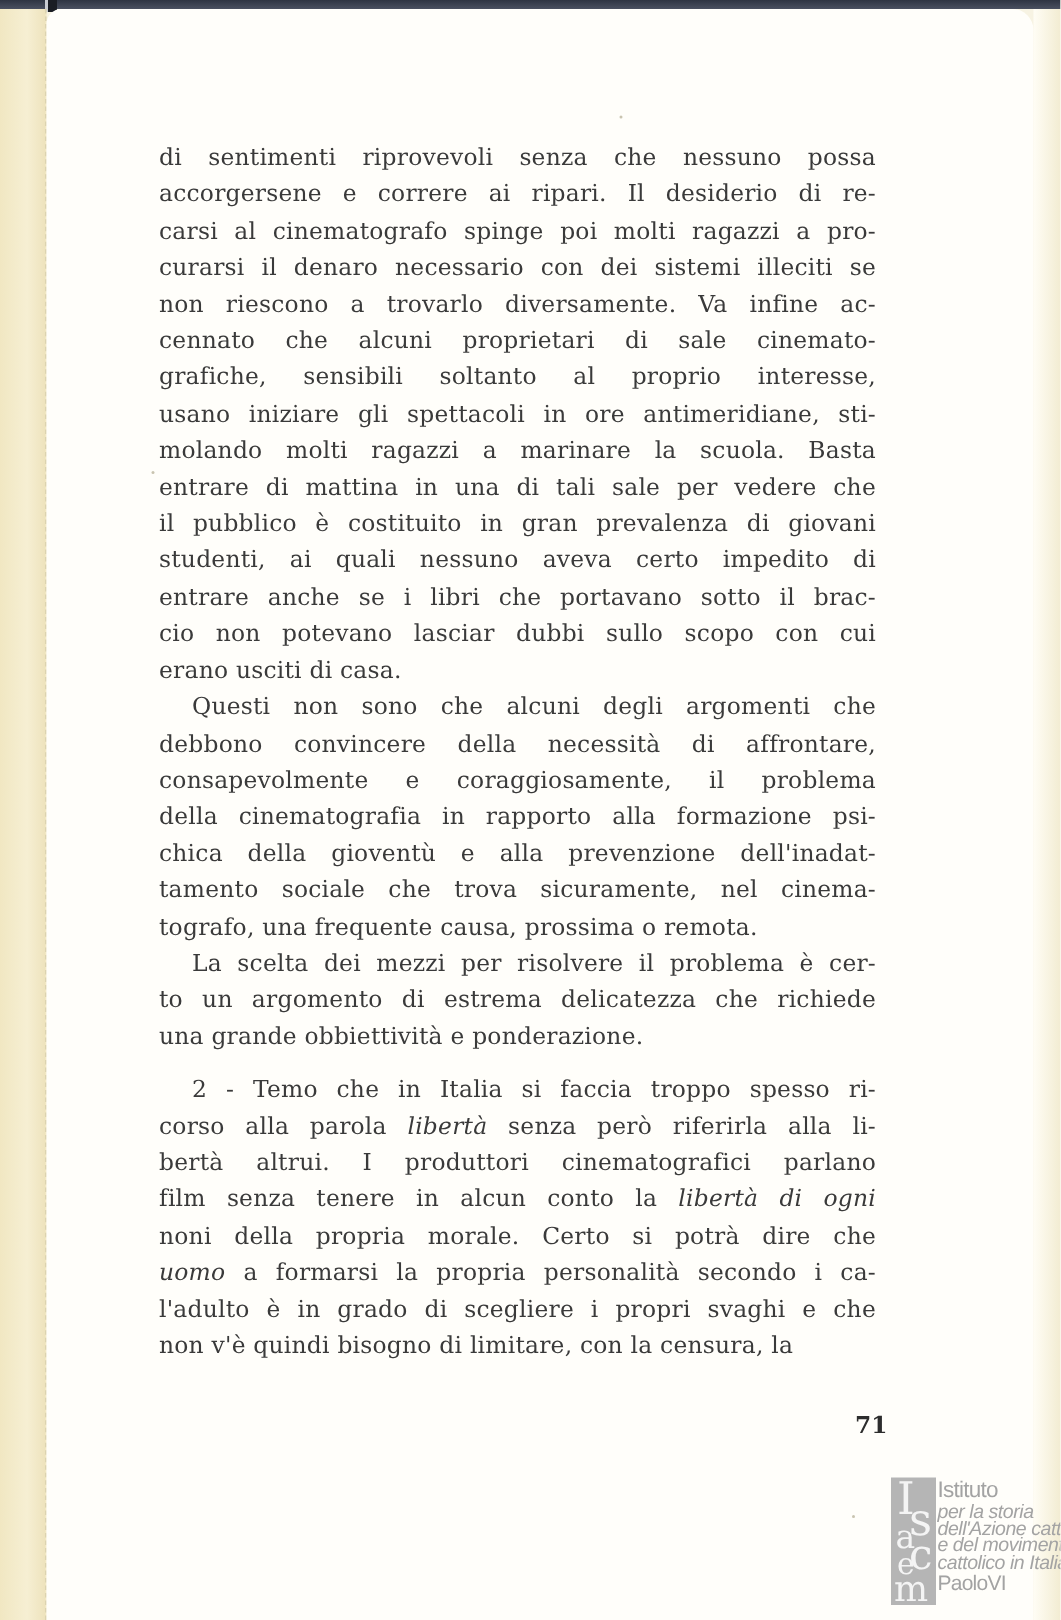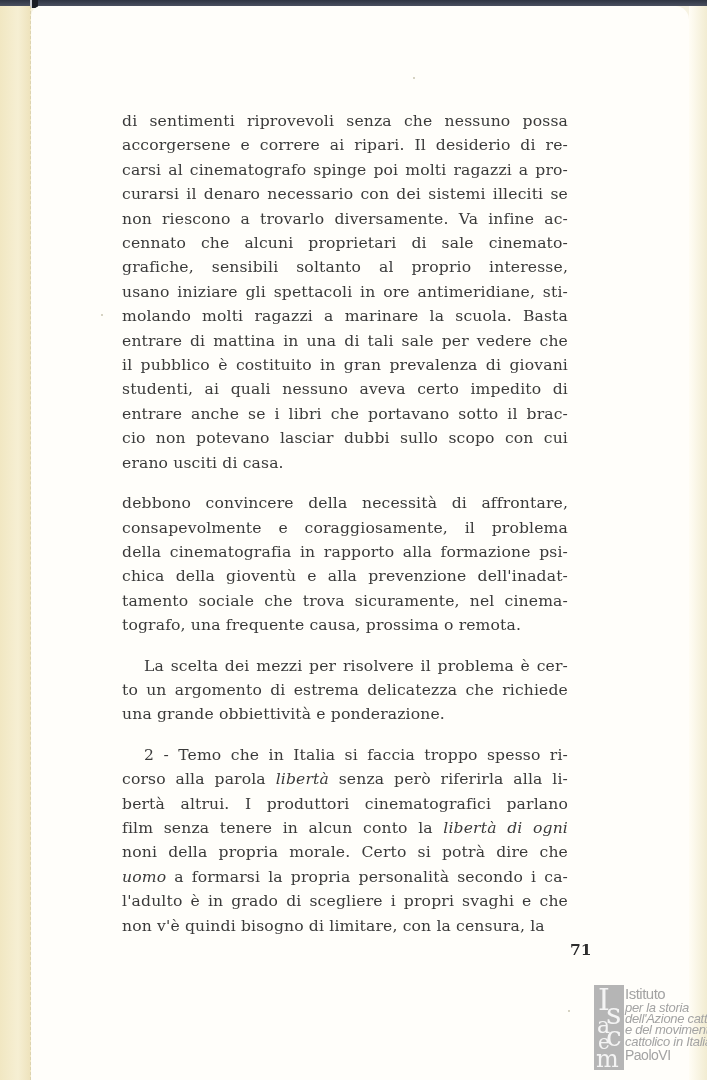--- a/index.html
+++ b/index.html
@@ -29,21 +29,21 @@
     .page {
       position: absolute; left: 31px; top: 6px; width: 658px; height: 1074px;
       background: #fffefa;
       border-top-left-radius: 10px; border-top-right-radius: 14px;
     }
     .text-block {
       position: absolute; left: 106px; top: 93px; width: 478px;
       font-size: 15.6px; line-height: 24.4px; color: #3a3a3a;
       text-align: justify; letter-spacing: 0.15px;
     }
-    .text-block p { margin: 16px; }
+    .text-block p { margin: 0; }
     .text-block .gap { margin-top: 11px; }
     .text-block .line { display: block; text-align: justify; text-align-last: justify; white-space: nowrap; }
     .text-block .line.last { text-align-last: left; }
     .text-block em { font-style: italic; }
     .page-number {
       position: absolute; left: 570px; top: 940px;
       font-size: 15.5px; font-weight: bold; color: #2d2d2d;
     }
     .watermark {
       position: absolute; left: 594px; top: 985px; width: 113px; height: 85px;
@@ -97,20 +97,21 @@
       <span class="line">usano iniziare gli spettacoli in ore antimeridiane, sti-</span>
       <span class="line">molando molti ragazzi a marinare la scuola. Basta</span>
       <span class="line">entrare di mattina in una di tali sale per vedere che</span>
       <span class="line">il pubblico è costituito in gran prevalenza di giovani</span>
       <span class="line">studenti, ai quali nessuno aveva certo impedito di</span>
       <span class="line">entrare anche se i libri che portavano sotto il brac-</span>
       <span class="line">cio non potevano lasciar dubbi sullo scopo con cui</span>
       <span class="line last">erano usciti di casa.</span>
     </p>
     <p>
+      <span class="line" style="padding-left: 22px;">Questi non sono che alcuni degli argomenti che</span>
       <span class="line">debbono convincere della necessità di affrontare,</span>
       <span class="line">consapevolmente e coraggiosamente, il problema</span>
       <span class="line">della cinematografia in rapporto alla formazione psi-</span>
       <span class="line">chica della gioventù e alla prevenzione dell'inadat-</span>
       <span class="line">tamento sociale che trova sicuramente, nel cinema-</span>
       <span class="line last">tografo, una frequente causa, prossima o remota.</span>
     </p>
     <p>
       <span class="line" style="padding-left: 22px;">La scelta dei mezzi per risolvere il problema è cer-</span>
       <span class="line">to un argomento di estrema delicatezza che richiede</span>

